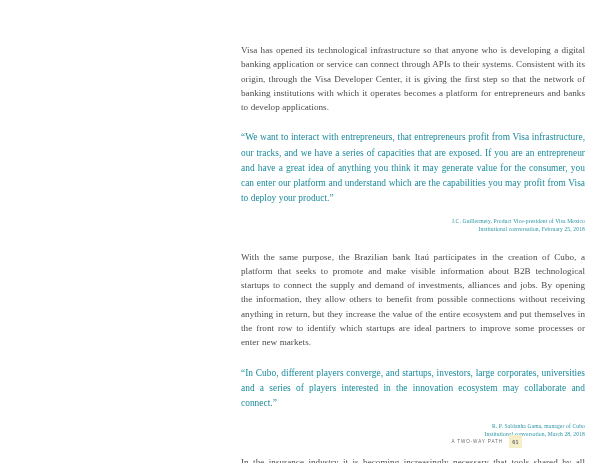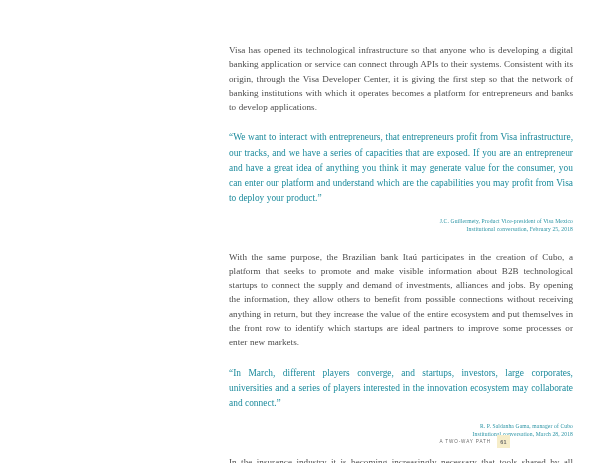--- a/index.html
+++ b/index.html
@@ -12,20 +12,21 @@
     background: #ffffff;
     font-family: "Liberation Serif", serif;
     overflow: hidden;
   }
   .page {
     position: relative;
     width: 532px;
     height: 463px;
     background: #ffffff;
     box-sizing: border-box;
+    margin-left: 12px;
   }
   .content {
     position: absolute;
     left: 229px;
     top: 43px;
     width: 344px;
   }
   p.body-par {
     margin: 0 0 0 0;
     font-family: "Liberation Serif", serif;
@@ -118,21 +119,21 @@
       <span class="line">J.C. Guillermety, Product Vice-president of Visa Mexico</span>
       <span class="line">Institutional conversation, February 25, 2018</span>
     </div>
 
     <div class="spacer-attr-bot"></div>
 
     <p class="body-par">With the same purpose, the Brazilian bank Itaú participates in the creation of Cubo, a platform that seeks to promote and make visible information about B2B technological startups to connect the supply and demand of investments, alliances and jobs. By opening the information, they allow others to benefit from possible connections without receiving anything in return, but they increase the value of the entire ecosystem and put themselves in the front row to identify which startups are ideal partners to improve some processes or enter new markets.</p>
 
     <div class="spacer-quote-top"></div>
 
-    <p class="quote">“In March, different players converge, and startups, investors, large corporates, universities and a series of players interested in the innovation ecosystem may collaborate and connect.”</p>
+    <p class="quote">“In Cubo, different players converge, and startups, investors, large corporates, universities and a series of players interested in the innovation ecosystem may collaborate and connect.”</p>
 
     <div class="spacer-quote-bot"></div>
 
     <div class="attribution">
       <span class="line">R. P. Saldanha Gama, manager of Cubo</span>
       <span class="line">Institutional conversation, March 28, 2018</span>
     </div>
 
     <div class="spacer-attr-bot"></div>
 

